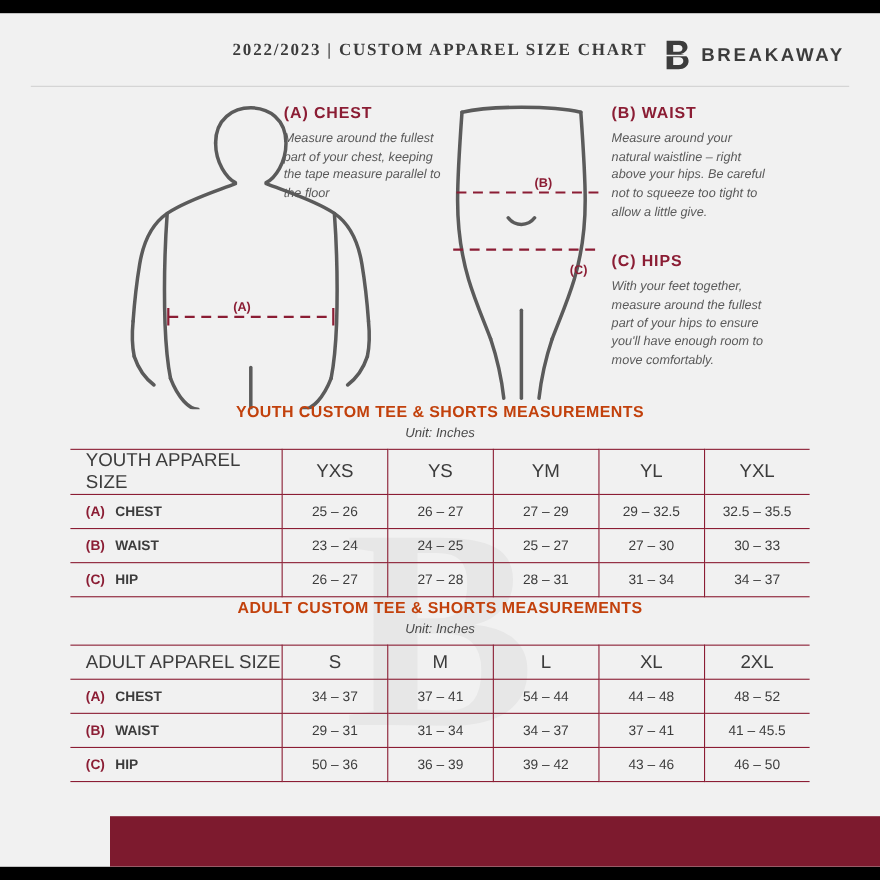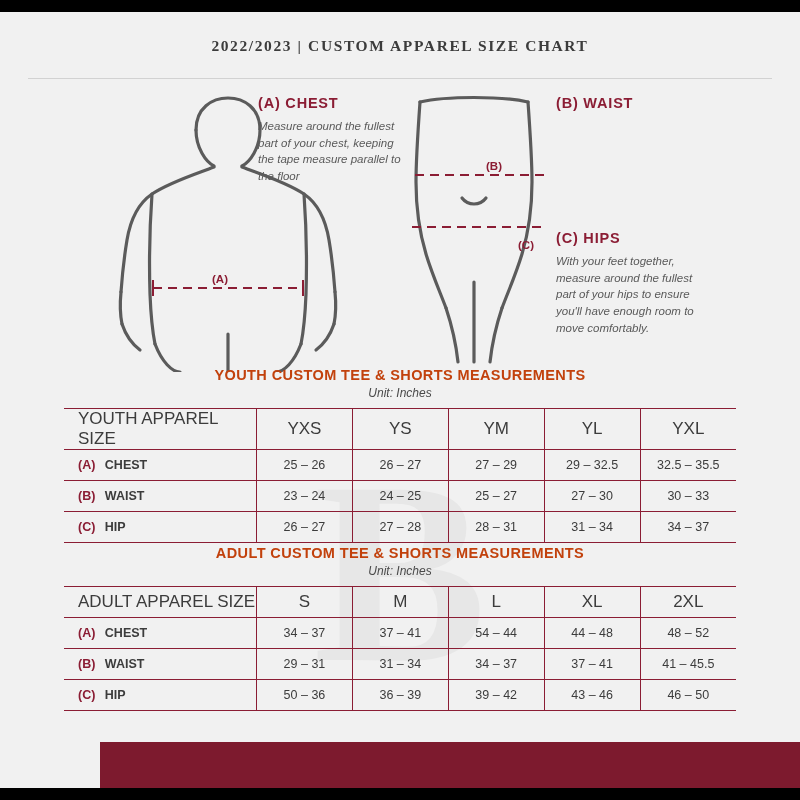--- a/index.html
+++ b/index.html
@@ -171,20 +171,31 @@
 <body>
 
 <div id="page">
   <div class="sheet">
 
     <div class="watermark">B</div>
 
     <div class="header">
       <div class="header-title">2022/2023  |  CUSTOM APPAREL SIZE CHART</div>
     </div>
+    <div class="brand">
+      <span class="brand-mark">
+        <svg width="24" height="28" viewBox="0 0 24 28" aria-hidden="true">
+          <path d="M3 1 H15 C20 1 22 4 22 7 C22 10 19 12.5 15.5 13.2 C19.5 13.6 23 15.5 23 19.5 C23 24 19 27 14 27 H3 Z" fill="#3c3c3c"></path>
+          <path d="M9 5 H14 C16.2 5 17.4 6.4 17.4 8 C17.4 9.8 16 11 13.8 11 H9 Z" fill="#f1f1f1"></path>
+          <path d="M9 16 H14.4 C16.8 16 18.2 17.4 18.2 19.4 C18.2 21.5 16.6 23 14 23 H9 Z" fill="#f1f1f1"></path>
+          <path d="M0 13.8 L24 13.8 L20.5 15.2 L0 15.2 Z" fill="#f1f1f1"></path>
+        </svg>
+      </span>
+      <span class="brand-name">BREAKAWAY</span>
+    </div>
     <div class="divider"></div>
 
     <div class="figures">
       <svg class="fig-svg" width="800" height="290" viewBox="0 0 800 290">
 
         <g fill="none" stroke="#5b5b5b" stroke-width="3.2" stroke-linecap="round" stroke-linejoin="round">
           <path d="M196 48 C196 26 212 16 228 16 C244 16 260 26 260 48 C260 66 250 80 242 84"></path>
           <path d="M214 84 C206 80 196 66 196 48"></path>
           <path d="M214 85 C196 92 170 100 152 112 C136 123 130 140 127 158 C124 176 122 196 121 210"></path>
           <path d="M242 85 C260 92 286 100 304 112 C320 123 326 140 329 158 C332 176 334 196 335 210"></path>
@@ -230,20 +241,21 @@
         </g>
         <text x="518" y="167" font-family="Liberation Sans, sans-serif" font-size="11.5" font-weight="bold" fill="#8b1d34">(C)</text>
       </svg>
 
       <div class="ann-block ann-chest">
         <div class="ann-title">(A) CHEST</div>
         <div class="ann-text">Measure around the fullest part of your chest, keeping the tape measure parallel to the floor</div>
       </div>
       <div class="ann-block ann-waist">
         <div class="ann-title">(B) WAIST</div>
+        <div class="ann-text">Measure around your natural waistline – right above your hips. Be careful not to squeeze too tight to allow a little give.</div>
       </div>
       <div class="ann-block ann-hips">
         <div class="ann-title">(C) HIPS</div>
         <div class="ann-text">With your feet together, measure around the fullest part of your hips to ensure you'll have enough room to move comfortably.</div>
       </div>
     </div>
 
     <div class="table-section" style="top:355px;">
       <div class="tbl-heading">YOUTH CUSTOM TEE &amp; SHORTS MEASUREMENTS</div>
       <div class="tbl-unit">Unit: Inches</div>

